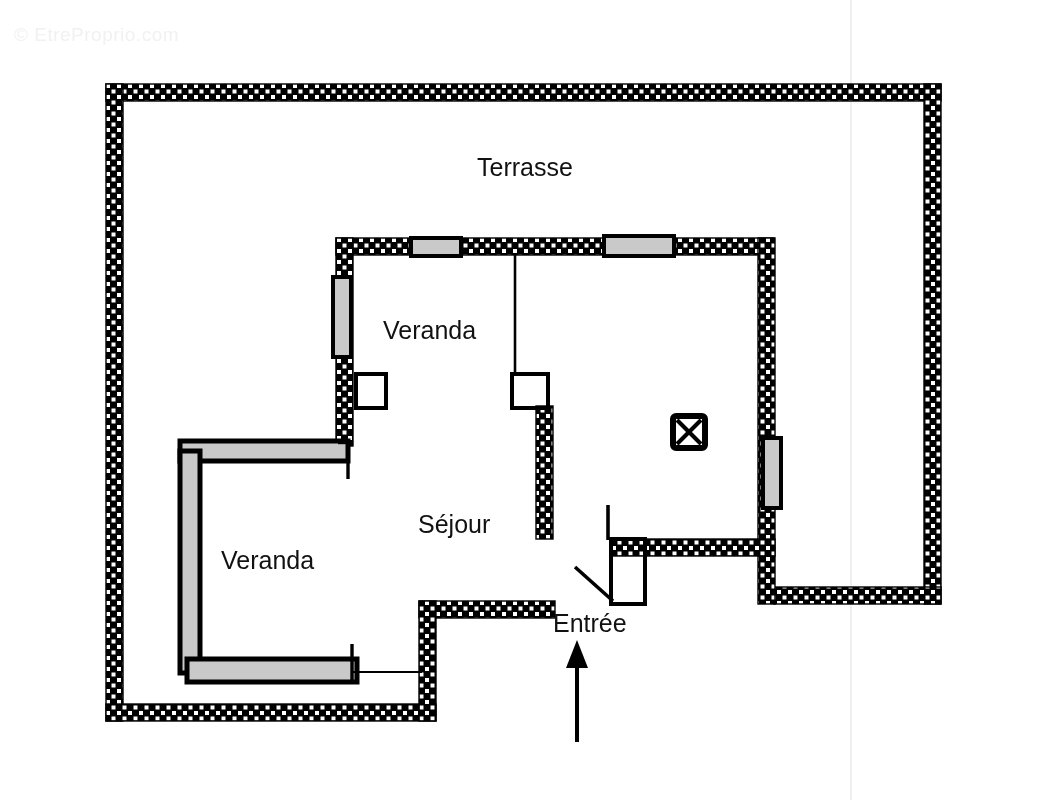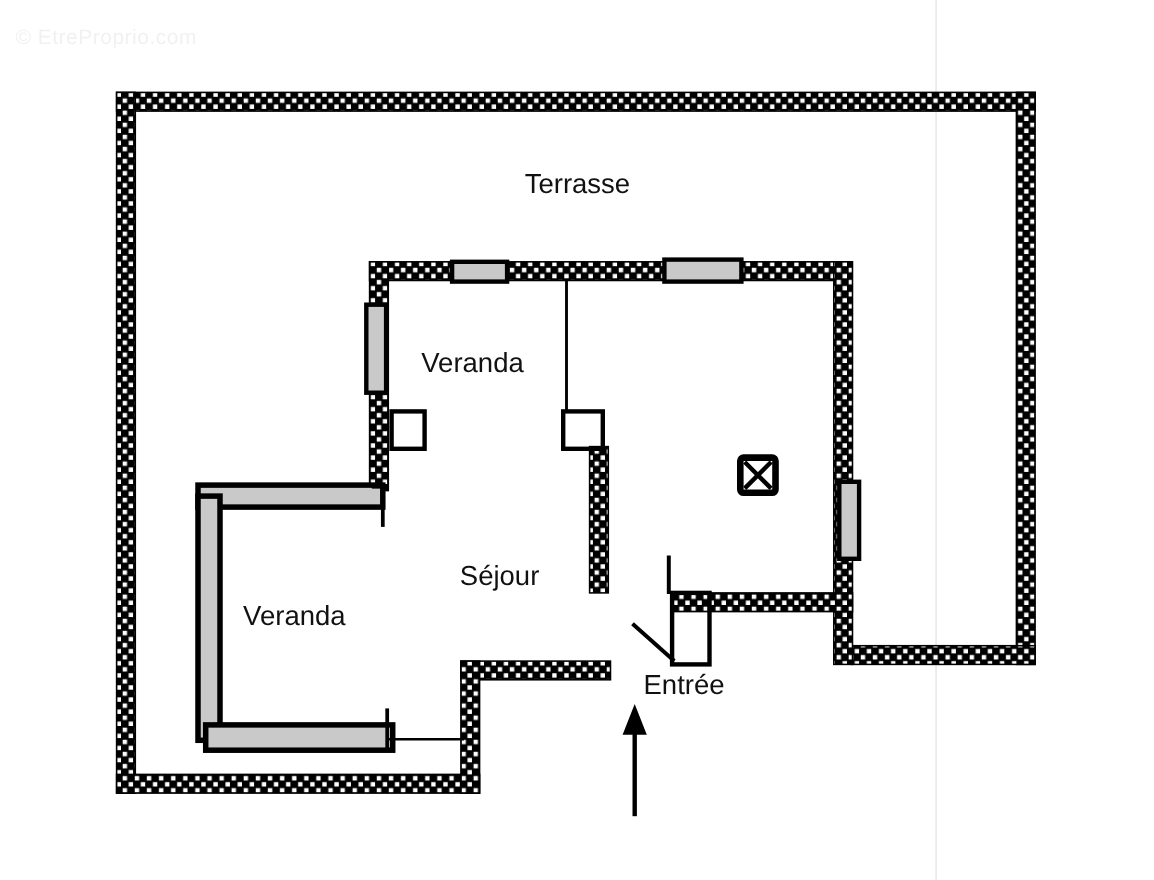--- a/index.html
+++ b/index.html
@@ -158,17 +158,17 @@
 
   <div class="room-label" style="left:477px; top:155px;">Terrasse</div>
 
   <div class="room-label" style="left:383px; top:318px;">Veranda</div>
 
 
   <div class="room-label" style="left:418px; top:512px;text-align:center;">Séjour</div>
 
   <div class="room-label" style="left:221px; top:548px;">Veranda</div>
 
-  <div class="room-label" style="left:553px; top:611px;margin-left:32px;">Entrée</div>
+  <div class="room-label" style="left:553px; top:611px;">Entrée</div>
 
   <div id="watermark">© EtreProprio.com</div>
 
 </div>
 
 </body></html>

